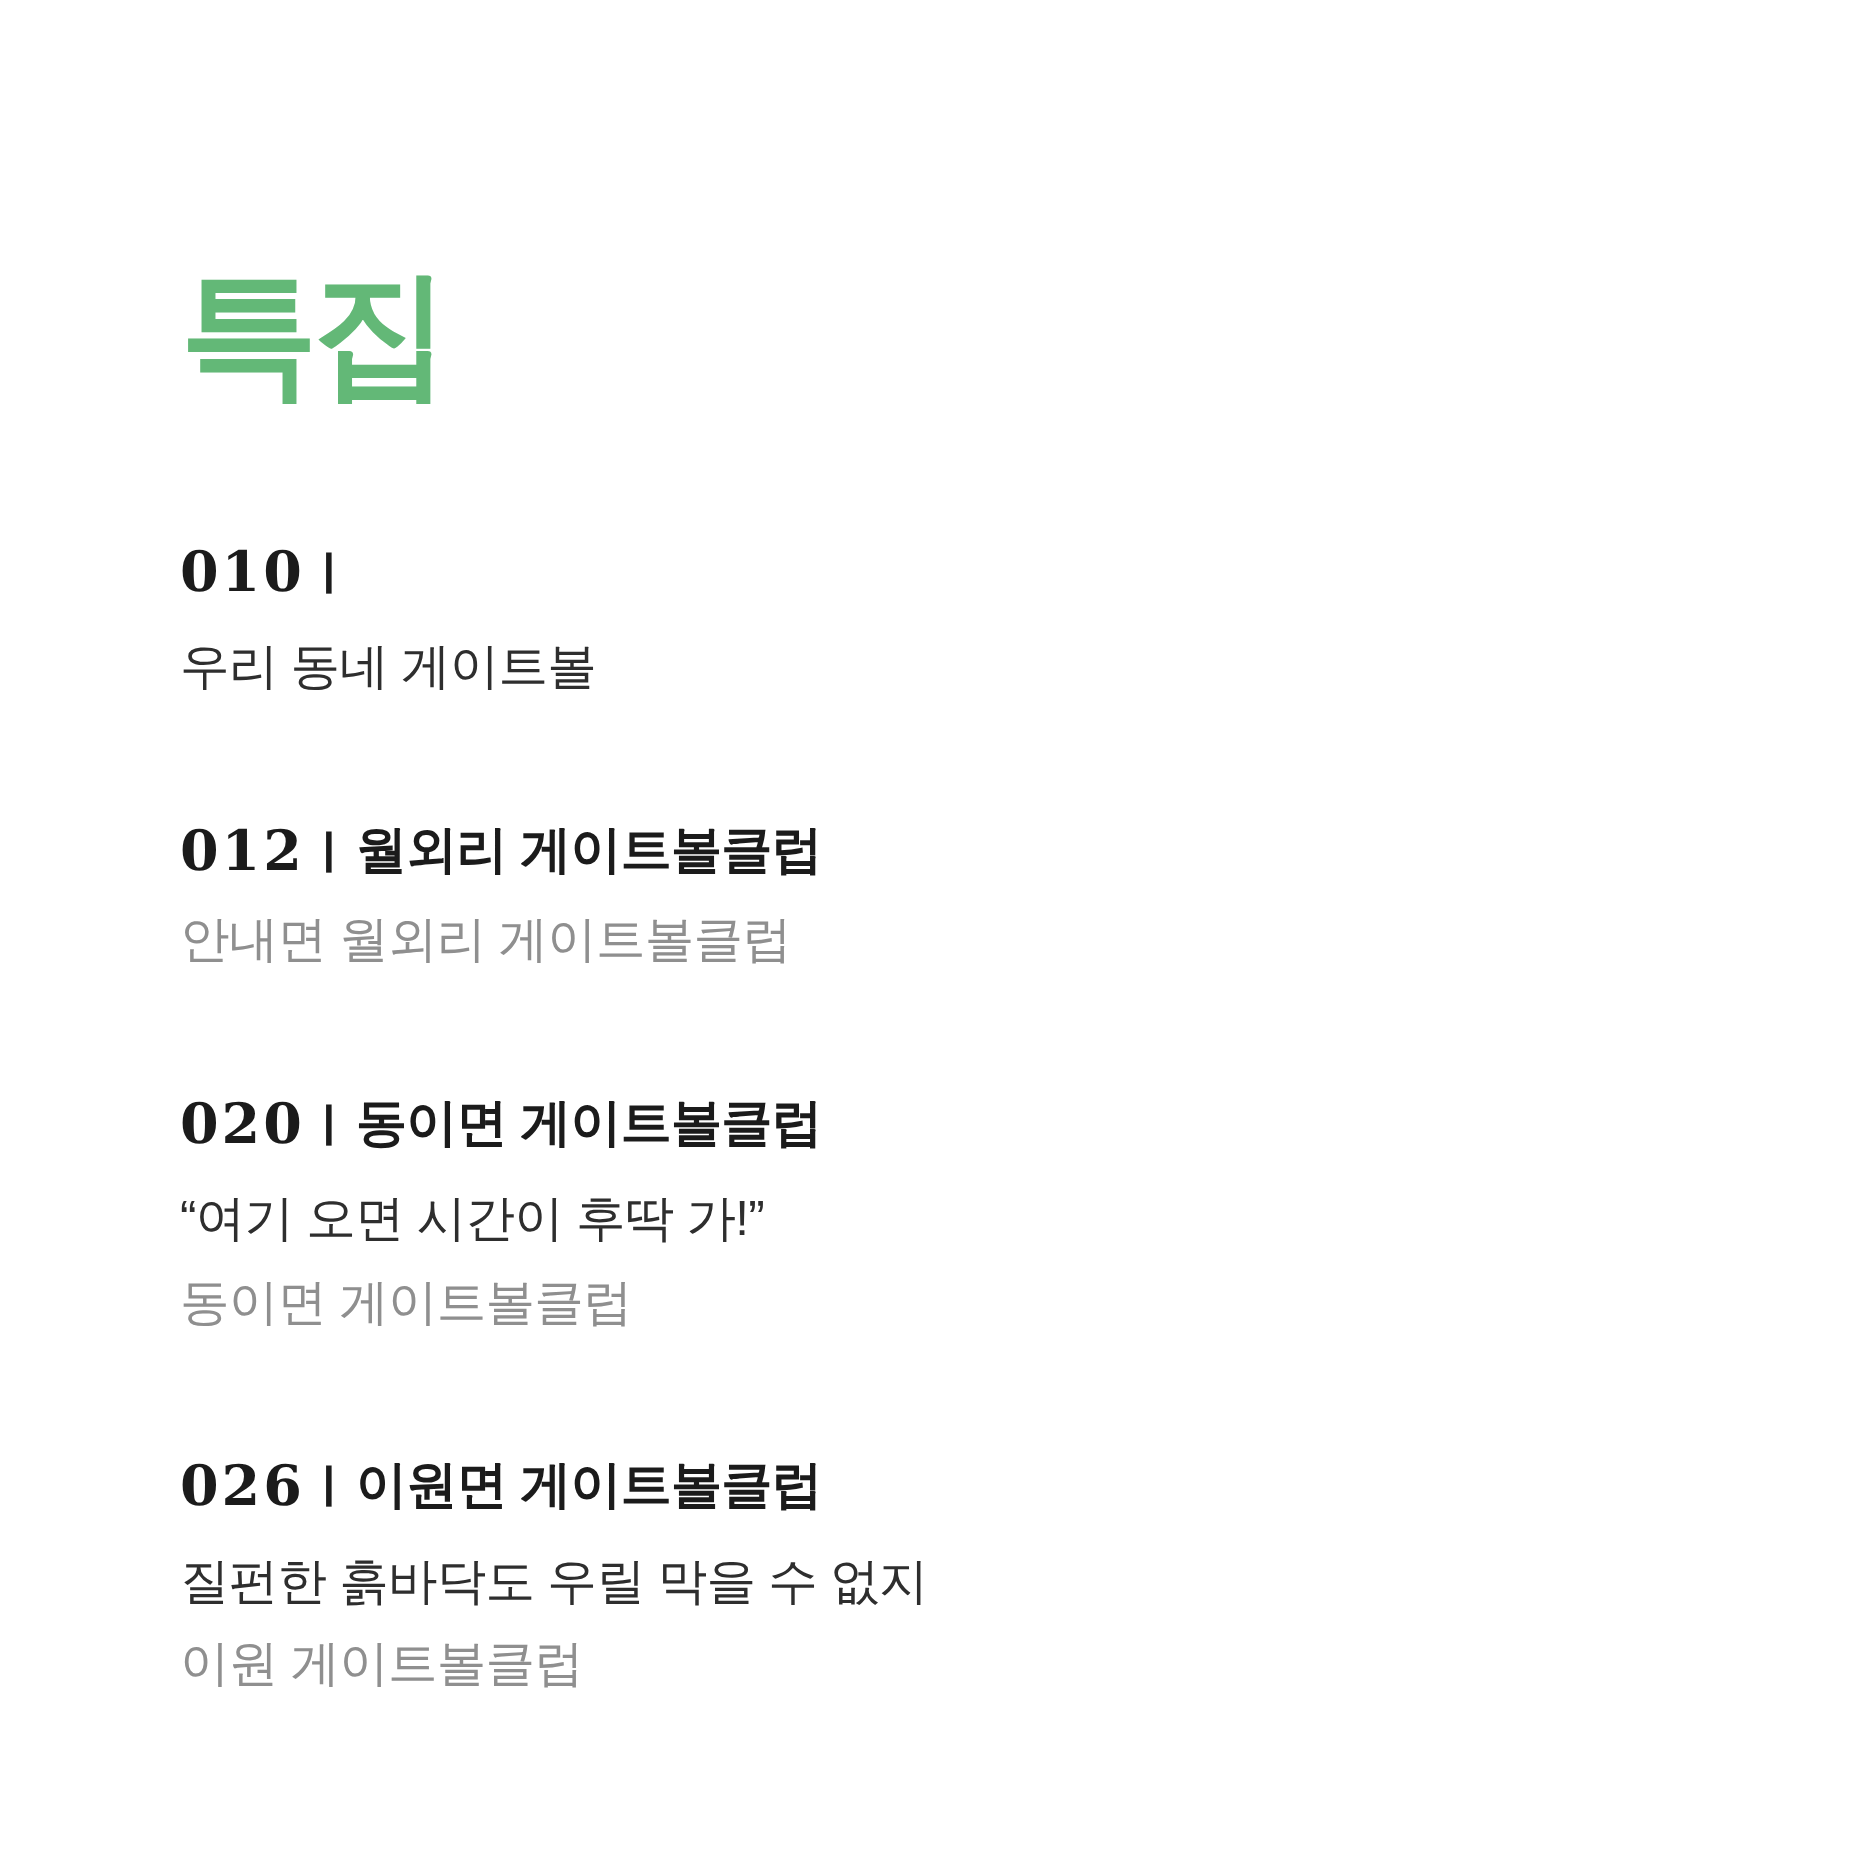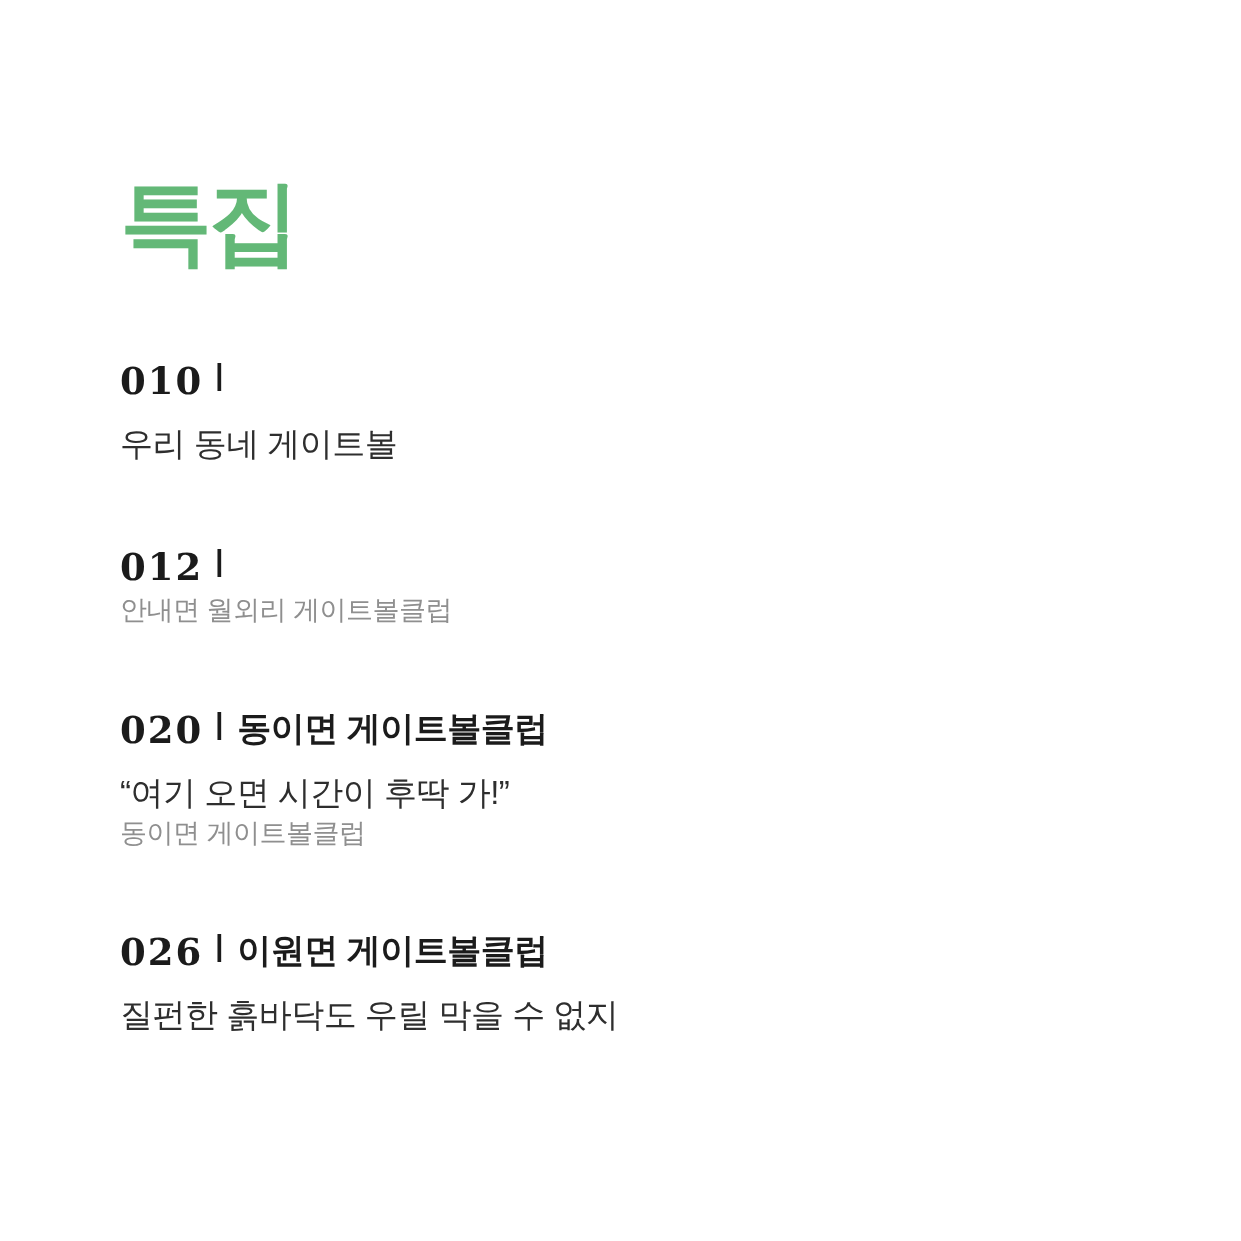--- a/index.html
+++ b/index.html
@@ -26,21 +26,21 @@
     letter-spacing: -4px;
   }
   .toc {
     margin-top: 88px;
   }
   .toc-entry {
     margin-bottom: 80px;
   }
   .entry-heading {
     display: flex;
-    align-items: flex-start;
+    align-items: center;
     color: #1b1b1b;
     line-height: 1.25;
   }
   .entry-number {
     font-family: "DejaVu Serif", "Liberation Serif", serif;
     font-size: 37px;
     font-weight: 700;
     letter-spacing: 2px;
     color: #1b1b1b;
   }
@@ -59,22 +59,22 @@
   }
   .entry-subtitle {
     margin-top: 20px;
     font-size: 33px;
     font-weight: 400;
     color: #2e2e2e;
     letter-spacing: -0.5px;
     line-height: 1.2;
   }
   .entry-credit {
-    margin-top: 4px;
-    font-size: 27px;
+    margin-top: 16px;
+    font-size: 33px;
     font-weight: 300;
     color: #8f8f8f;
     letter-spacing: -0.5px;
     line-height: 1.2;
   }
 </style>
 </head>
 <body>
 
 <div class="page">
@@ -88,20 +88,21 @@
         <span class="entry-number">010</span>
         <span class="entry-separator">|</span>
       </div>
       <div class="entry-subtitle">우리 동네 게이트볼</div>
     </div>
 
     <div class="toc-entry">
       <div class="entry-heading">
         <span class="entry-number">012</span>
         <span class="entry-separator">|</span>
+        <span class="entry-title">월외리 게이트볼클럽</span>
       </div>
       <div class="entry-credit">안내면 월외리 게이트볼클럽</div>
     </div>
 
     <div class="toc-entry">
       <div class="entry-heading">
         <span class="entry-number">020</span>
         <span class="entry-separator">|</span>
         <span class="entry-title">동이면 게이트볼클럽</span>
       </div>
@@ -109,16 +110,17 @@
       <div class="entry-credit">동이면 게이트볼클럽</div>
     </div>
 
     <div class="toc-entry">
       <div class="entry-heading">
         <span class="entry-number">026</span>
         <span class="entry-separator">|</span>
         <span class="entry-title">이원면 게이트볼클럽</span>
       </div>
       <div class="entry-subtitle">질펀한 흙바닥도 우릴 막을 수 없지</div>
+      <div class="entry-credit">이원 게이트볼클럽</div>
     </div>
 
   </div>
 </div>
 
 </body></html>

